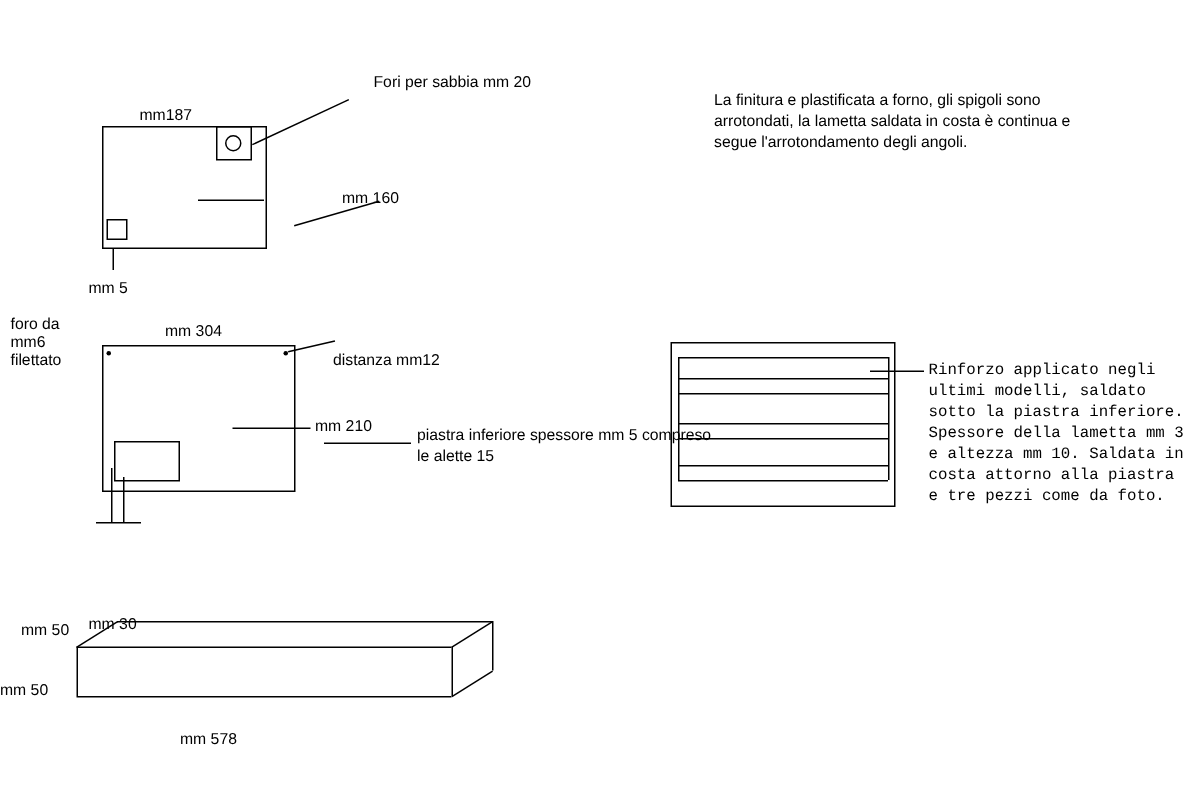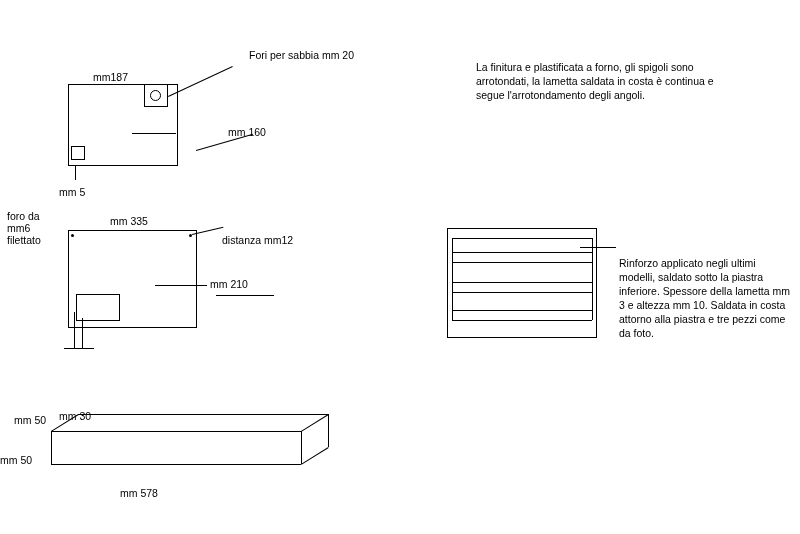--- a/index.html
+++ b/index.html
@@ -89,55 +89,56 @@
 
   <div class="diag" style="left:196px; top:150px; width:59px; transform:rotate(-16deg);"></div>
 
   <div class="ln vln" style="left:75px; top:166px; height:14px;"></div>
   <div class="lbl" style="left:59px; top:186px;">mm 5</div>
 
   <div class="para" style="left:476px; top:60px; width:250px;">La finitura e plastificata a forno, gli spigoli sono arrotondati, la lametta saldata in costa è continua e segue l'arrotondamento degli angoli.</div>
 
   <div class="lbl" style="left:7px; top:210px; width:54px; line-height:12px; white-space:normal;">foro da mm6 filettato</div>
 
-  <div class="lbl" style="left:110px; top:215px;">mm 335</div>
+  <div class="lbl" style="left:110px; top:215px;">mm 304</div>
 
   <div class="rect" style="left:68px; top:230px; width:129px; height:98px;"></div>
 
   <div class="dot" style="left:71px; top:234px;"></div>
   <div class="dot" style="left:189px; top:234px;"></div>
 
   <div class="diag" style="left:192px; top:234px; width:32px; transform:rotate(-13deg);"></div>
   <div class="lbl" style="left:222px; top:218px;margin-top:16px;">distanza mm12</div>
 
   <div class="rect" style="left:76px; top:294px; width:44px; height:27px;"></div>
 
   <div class="ln hln" style="left:155px; top:285px; width:52px;"></div>
   <div class="lbl" style="left:210px; top:278px;">mm 210</div>
 
   <div class="ln hln" style="left:216px; top:295px; width:58px;"></div>
+  <div class="para" style="left:278px; top:283px; width:200px;">piastra inferiore spessore mm 5 compreso le alette 15</div>
 
   <div class="ln vln" style="left:74px; top:312px; height:36px;"></div>
   <div class="ln vln" style="left:82px; top:318px; height:30px;"></div>
   <div class="ln hln" style="left:64px; top:348px; width:30px;"></div>
   <div class="lbl" style="left:59px; top:370px;margin-top:40px;">mm 30</div>
 
   <div class="fig-border" style="left:447px; top:228px; width:150px; height:110px;"></div>
   <div class="ln hln" style="left:452px; top:238px; width:140px;"></div>
   <div class="ln hln" style="left:452px; top:252px; width:140px;"></div>
   <div class="ln hln" style="left:452px; top:262px; width:140px;"></div>
   <div class="ln hln" style="left:452px; top:282px; width:140px;"></div>
   <div class="ln hln" style="left:452px; top:292px; width:140px;"></div>
   <div class="ln hln" style="left:452px; top:310px; width:140px;"></div>
   <div class="ln hln" style="left:452px; top:320px; width:140px;"></div>
   <div class="ln vln" style="left:452px; top:238px; height:82px;"></div>
   <div class="ln vln" style="left:592px; top:238px; height:82px;"></div>
 
   <div class="ln hln" style="left:580px; top:247px; width:36px;"></div>
-  <div class="para" style="left:619px; top:256px; width:172px;">Rinforzo applicato negli ultimi modelli, saldato sotto la piastra inferiore. Spessore della lametta mm 3 e altezza mm 10. Saldata in costa attorno alla piastra e tre pezzi come da foto.</div>
+  <div class="para" style="left:619px; top:240px; width:172px;font-family:Liberation Mono, monospace;">Rinforzo applicato negli ultimi modelli, saldato sotto la piastra inferiore. Spessore della lametta mm 3 e altezza mm 10. Saldata in costa attorno alla piastra e tre pezzi come da foto.</div>
 
 
   <div class="lbl" style="left:14px; top:414px;">mm 50</div>
   <div class="lbl" style="left:0px; top:454px;">mm 50</div>
 
   <div class="ln hln" style="left:51px; top:431px; width:250px;"></div>
   <div class="ln hln" style="left:51px; top:464px; width:250px;"></div>
   <div class="ln vln" style="left:51px; top:431px; height:33px;"></div>
   <div class="ln vln" style="left:301px; top:431px; height:33px;"></div>
 

